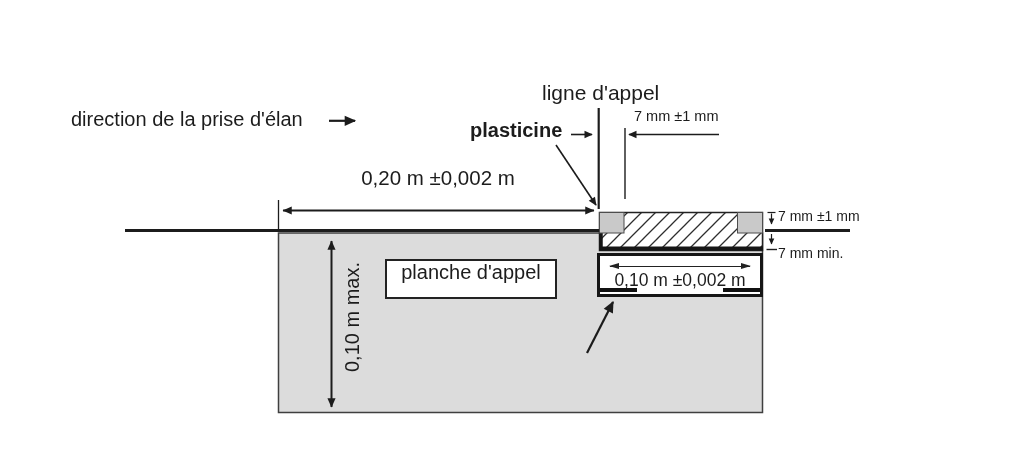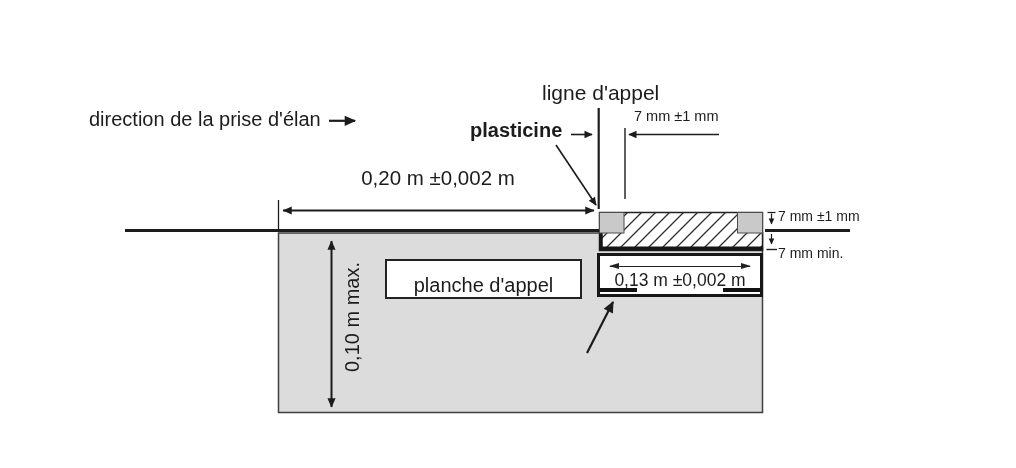--- a/index.html
+++ b/index.html
@@ -2,36 +2,36 @@
 <html><head>
 <meta charset="utf-8">
 <style>
   html,body{margin:0;padding:0;background:#ffffff;}
   .diagram{
     position:relative;width:1016px;height:468px;background:#ffffff;overflow:hidden;
     font-family:"Liberation Sans", sans-serif;color:#1c1c1c;
   }
   .diagram svg{position:absolute;left:0;top:0;width:1016px;height:468px;}
   .lbl{position:absolute;white-space:nowrap;line-height:1.1;color:#1c1c1c;}
-  .lbl-direction{left:89px;top:108px;font-size:20px;}
+  .lbl-direction{left:71px;top:108px;font-size:20px;}
   .lbl-ligne{left:542px;top:81px;font-size:21px;text-align:center;}
   .lbl-plasticine{left:470px;top:119px;font-size:20px;font-weight:bold;}
   .lbl-7top{left:634px;top:109px;font-size:14.5px;}
   .lbl-020{left:278px;top:167px;width:320px;text-align:center;font-size:20.5px;}
   .lbl-7r1{left:778px;top:209px;font-size:14px;}
   .lbl-7r2{left:778px;top:234px;font-size:14px;margin-top:12px;}
   .lbl-support{left:499px;top:357px;font-size:19px;}
   .lbl-vdim{
     left:277px;top:306px;width:150px;height:22px;text-align:center;
     font-size:20px;transform:rotate(-90deg);
   }
   .box-planche{
-    position:absolute;left:385px;top:259px;width:197px;height:40px;
+    position:absolute;left:385px;top:259px;width:172px;height:40px;
     background:#ffffff;border:2.5px solid #222;box-sizing:border-box;
-    display:flex;align-items:flex-end;justify-content:center;font-size:20px;
+    display:flex;align-items:flex-start;justify-content:center;font-size:20px;
   }
   .box-010{
     position:absolute;left:597px;top:253px;width:166px;height:44px;
     background:#ffffff;border:3px solid #161616;box-sizing:border-box;
   }
   .b10-arrow{
     position:absolute;left:10px;right:10px;top:10px;height:0;
     border-top:1.6px solid #222;
   }
   .b10-arrow::before,.b10-arrow::after{
@@ -116,19 +116,19 @@
   <div class="lbl lbl-7r2">7 mm min.</div>
 
   <div class="box-planche">
     <span>planche d'appel</span>
   </div>
 
   <div class="lbl lbl-vdim">0,10 m max.</div>
 
   <div class="box-010">
     <div class="b10-arrow"></div>
-    <div class="b10-label">0,13 m ±0,002 m</div>
+    <div class="b10-label">0,10 m ±0,002 m</div>
     <div class="b10-tab b10-tab-left"></div>
     <div class="b10-tab b10-tab-right"></div>
   </div>
 
 
 </div>
 
 </body></html>

